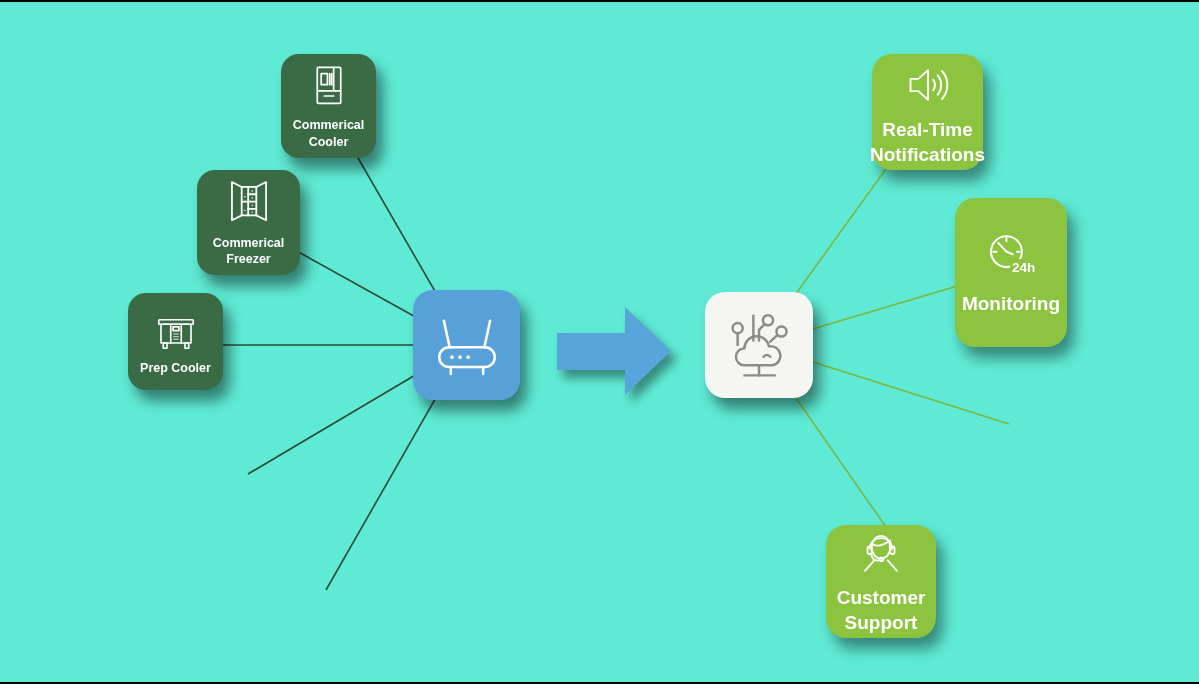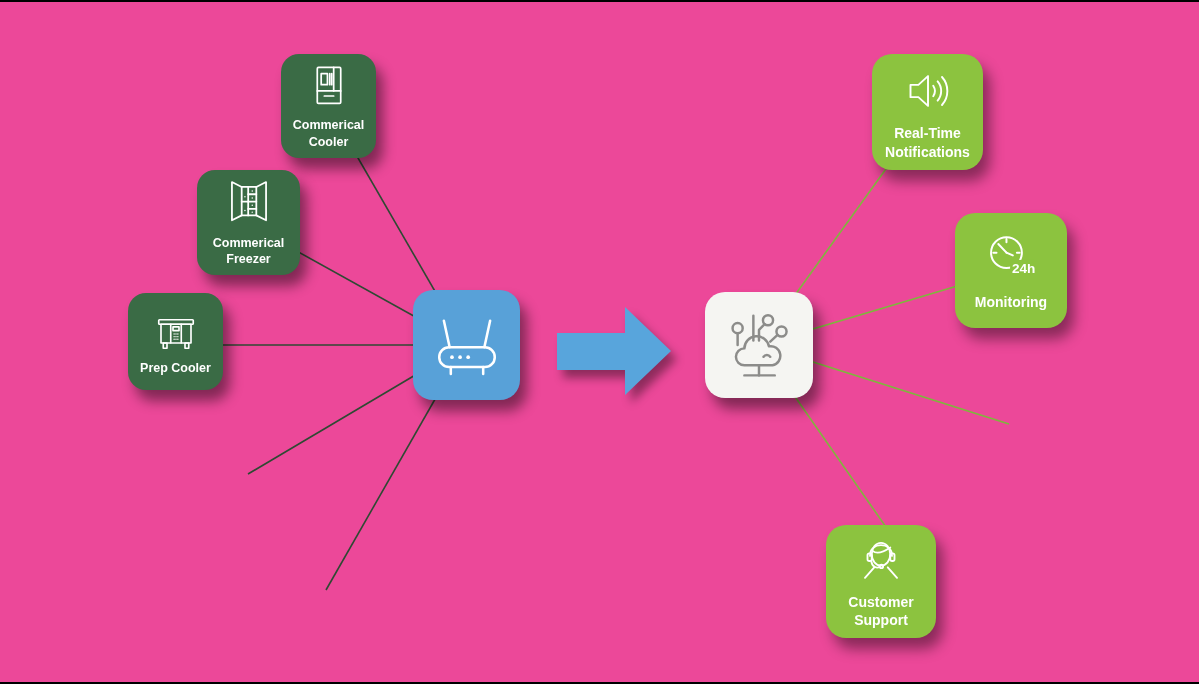--- a/index.html
+++ b/index.html
@@ -1,20 +1,20 @@
 <!DOCTYPE html>
 <html><head>
 <meta charset="utf-8">
 <style>
   html,body{margin:0;padding:0;}
   body{font-family:"Liberation Sans",sans-serif;}
   #canvas{
     position:relative;
     width:1199px;height:684px;
-    background:#ec4899;
+    background:#5eead4;
     overflow:hidden;
   }
   .edge-bar{position:absolute;left:0;width:1199px;height:2px;background:#000;z-index:5;}
   #edge-top{top:0;}
   #edge-bottom{bottom:0;}
   #wires{position:absolute;left:0;top:0;z-index:1;}
   .node{
     position:absolute;z-index:2;
     display:flex;flex-direction:column;align-items:center;justify-content:center;
     gap:5px;border-radius:18px;
@@ -22,21 +22,21 @@
   }
   .equip{background:#3A6B45;}
   .feature{background:#8CC33F;border-radius:20px;box-shadow:7px 11px 14px rgba(0,0,0,0.42);}
   .hub{background:#58A1D8;border-radius:20px;}
   .cloud{background:#F5F5F2;border-radius:20px;}
   .label{
     font-weight:700;color:#FFFFFF;text-align:center;
     line-height:1.3;padding:0 3px;
   }
   .label.sm{font-size:12.5px;}
-  .label.md{font-size:14px;}
+  .label.md{font-size:19px;}
   .icon{display:block;}
   svg .stroke-w{stroke:#FFFFFF;stroke-width:2.2;fill:none;stroke-linecap:round;stroke-linejoin:round;}
   svg .stroke-g{stroke:#8C8C8A;stroke-width:2.2;fill:none;stroke-linecap:round;stroke-linejoin:round;}
   svg .dot-w{fill:#FFFFFF;stroke:none;}
   .arrow-shape{filter:drop-shadow(6px 8px 5px rgba(0,0,0,0.4));}
 </style>
 </head>
 <body>
 
 <div id="canvas">
@@ -168,21 +168,21 @@
       <g class="stroke-w">
         <path d="M12,25 L21,25 L32,15 L32,49 L21,39 L12,39 Z"></path>
         <path d="M38,26 A11,11 0 0 1 38,38"></path>
         <path d="M43,21 A17,17 0 0 1 43,43"></path>
         <path d="M48,16 A24,24 0 0 1 48,48"></path>
       </g>
     </svg>
     <div class="label md">Real-Time Notifications</div>
   </div>
 
-  <div class="node feature" style="left:955px;top:213px;width:112px;height:115px">
+  <div class="node feature" style="left:955px;top:198px;width:112px;height:149px">
     <svg class="icon" width="62" height="58" viewBox="0 0 64 64">
       <g class="stroke-w">
         <circle cx="27" cy="25" r="17"></circle>
         <line x1="27" y1="10" x2="27" y2="13.5"></line>
         <line x1="12.5" y1="25" x2="16" y2="25"></line>
         <line x1="38.5" y1="25" x2="41.5" y2="25"></line>
         <line x1="27" y1="25" x2="18" y2="15.5"></line>
         <line x1="27" y1="25" x2="34" y2="28"></line>
       </g>
       <rect x="31" y="33" width="26" height="16" fill="#8CC33F" stroke="none"></rect>

